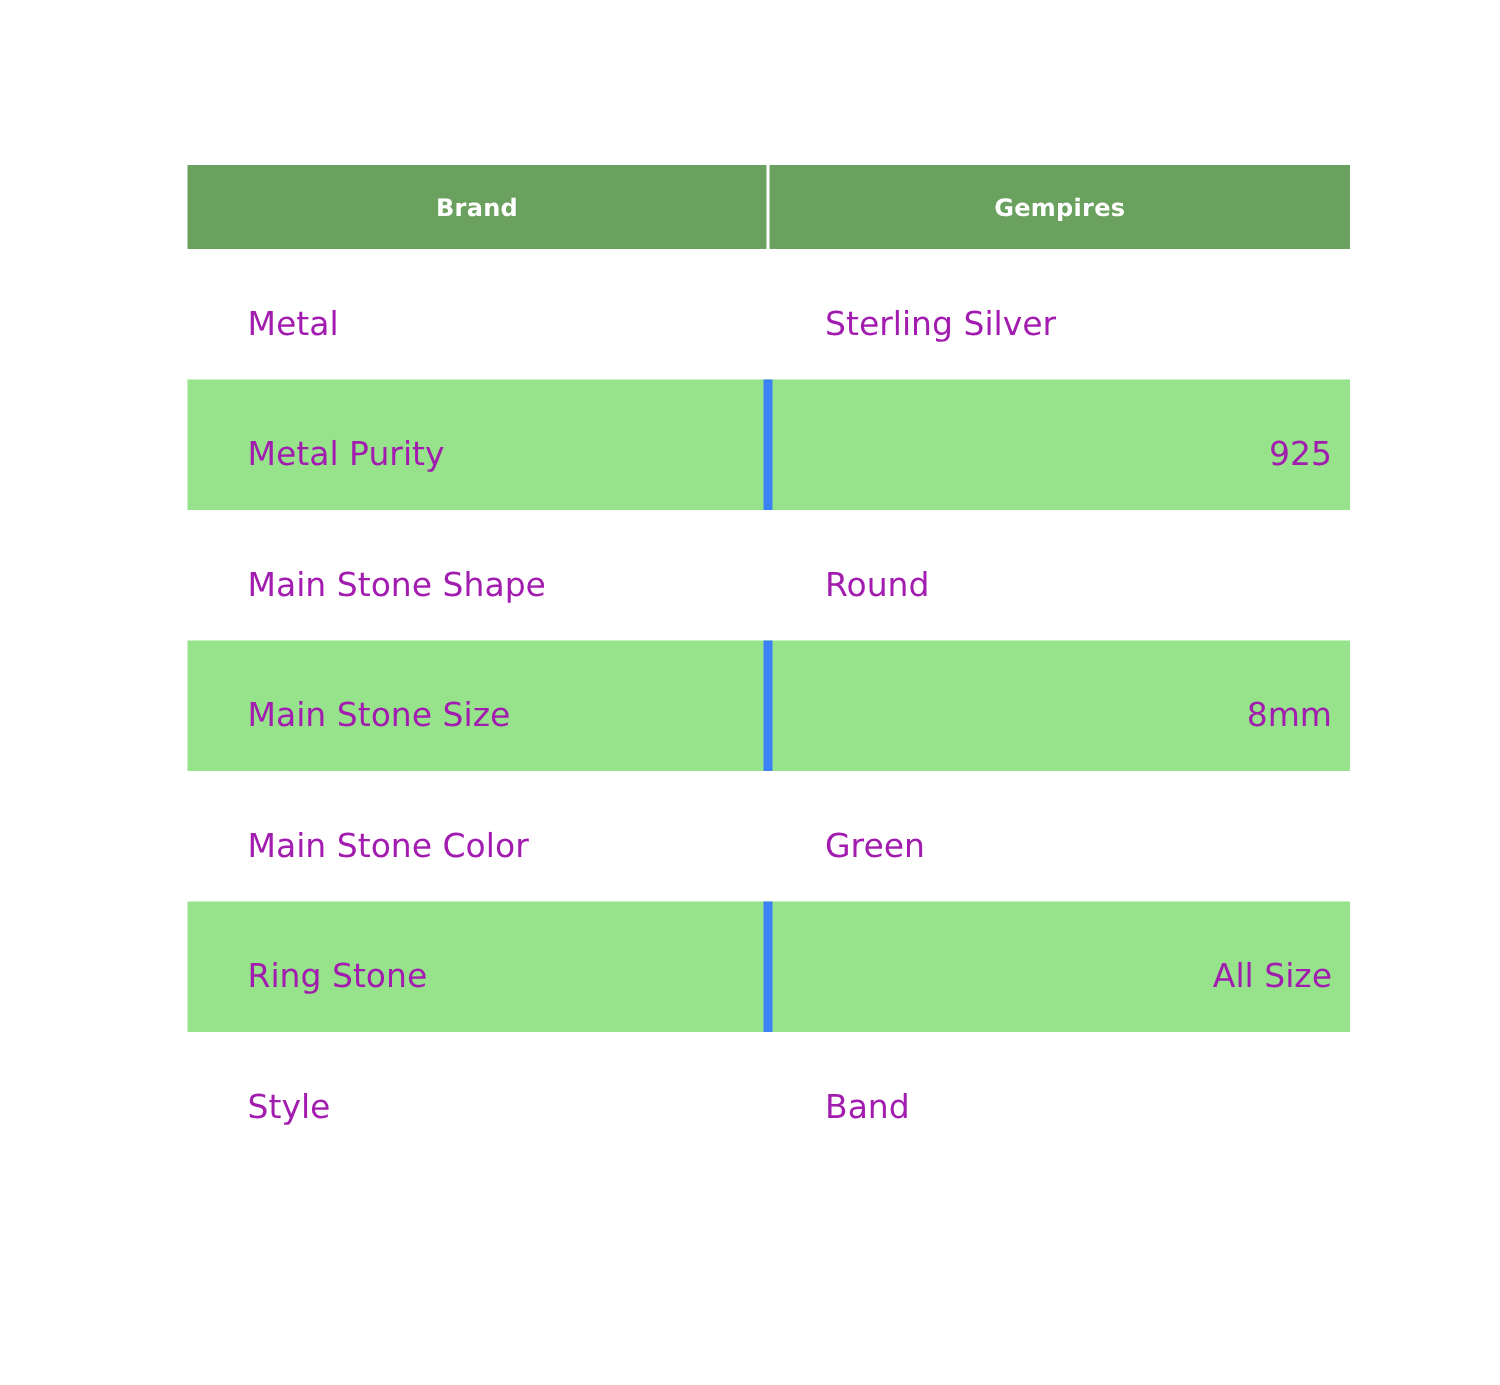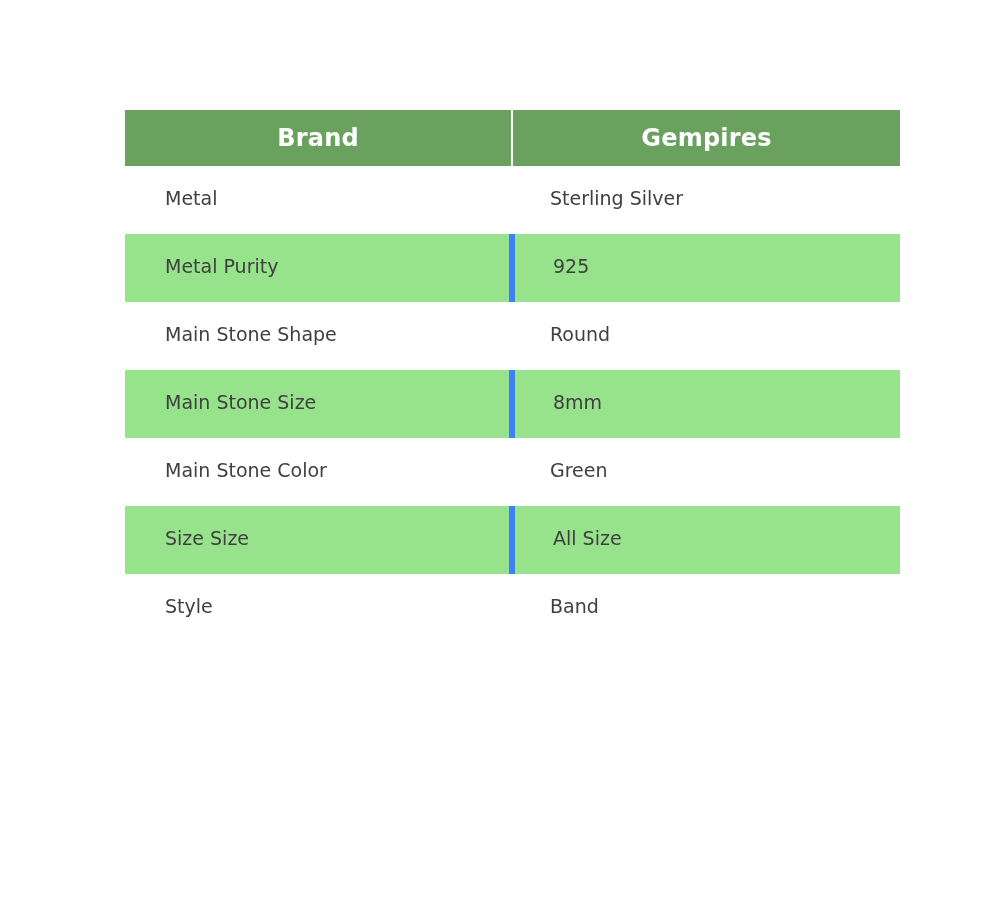--- a/index.html
+++ b/index.html
@@ -25,53 +25,54 @@
     width: 775px;
     border-collapse: collapse;
     table-layout: fixed;
   }
   .spec-table col.c1 { width: 387px; }
   .spec-table col.c2 { width: 388px; }
 
   .spec-table thead th {
     background: #6aa15f;
     color: #ffffff;
-    font-size: 24px;
+    font-size: 16px;
     font-weight: bold;
     text-align: center;
     height: 56px;
     padding: 0 12px;
     border: none;
     border-right: 2px solid #ffffff;
     letter-spacing: 0.2px;
   }
   .spec-table thead th:last-child {
     border-right: none;
     text-align: center;
   }
 
   .spec-table tbody td {
-    font-size: 19px;
-    color: #404040;
+    font-size: 22px;
+    color: #a21caf;
     height: 55px;
-    padding: 5px 12px 8px 40px;
+    padding: 24px 12px 8px 40px;
     vertical-align: middle;
     border: none;
     line-height: 1.3;
   }
   .spec-table tbody td.val {
     padding-left: 38px;
   }
 
   .spec-table tbody tr.shaded td {
     background: #96e38c;
     border-right: 6px solid #3b82f6;
   }
   .spec-table tbody tr.shaded td:last-child {
     border-right: none;
+    text-align: right;
   }
   .spec-table tbody tr.plain td {
     background: #ffffff;
   }
 </style>
 </head>
 <body>
 
 <div class="page">
   <table class="spec-table">
@@ -100,21 +101,21 @@
       </tr>
       <tr class="shaded">
         <td class="lbl">Main Stone Size</td>
         <td class="val">8mm</td>
       </tr>
       <tr class="plain">
         <td class="lbl">Main Stone Color</td>
         <td class="val">Green</td>
       </tr>
       <tr class="shaded">
-        <td class="lbl">Size Size</td>
+        <td class="lbl">Ring Stone</td>
         <td class="val">All Size</td>
       </tr>
       <tr class="plain">
         <td class="lbl">Style</td>
         <td class="val">Band</td>
       </tr>
 
     </tbody>
   </table>
 </div>

